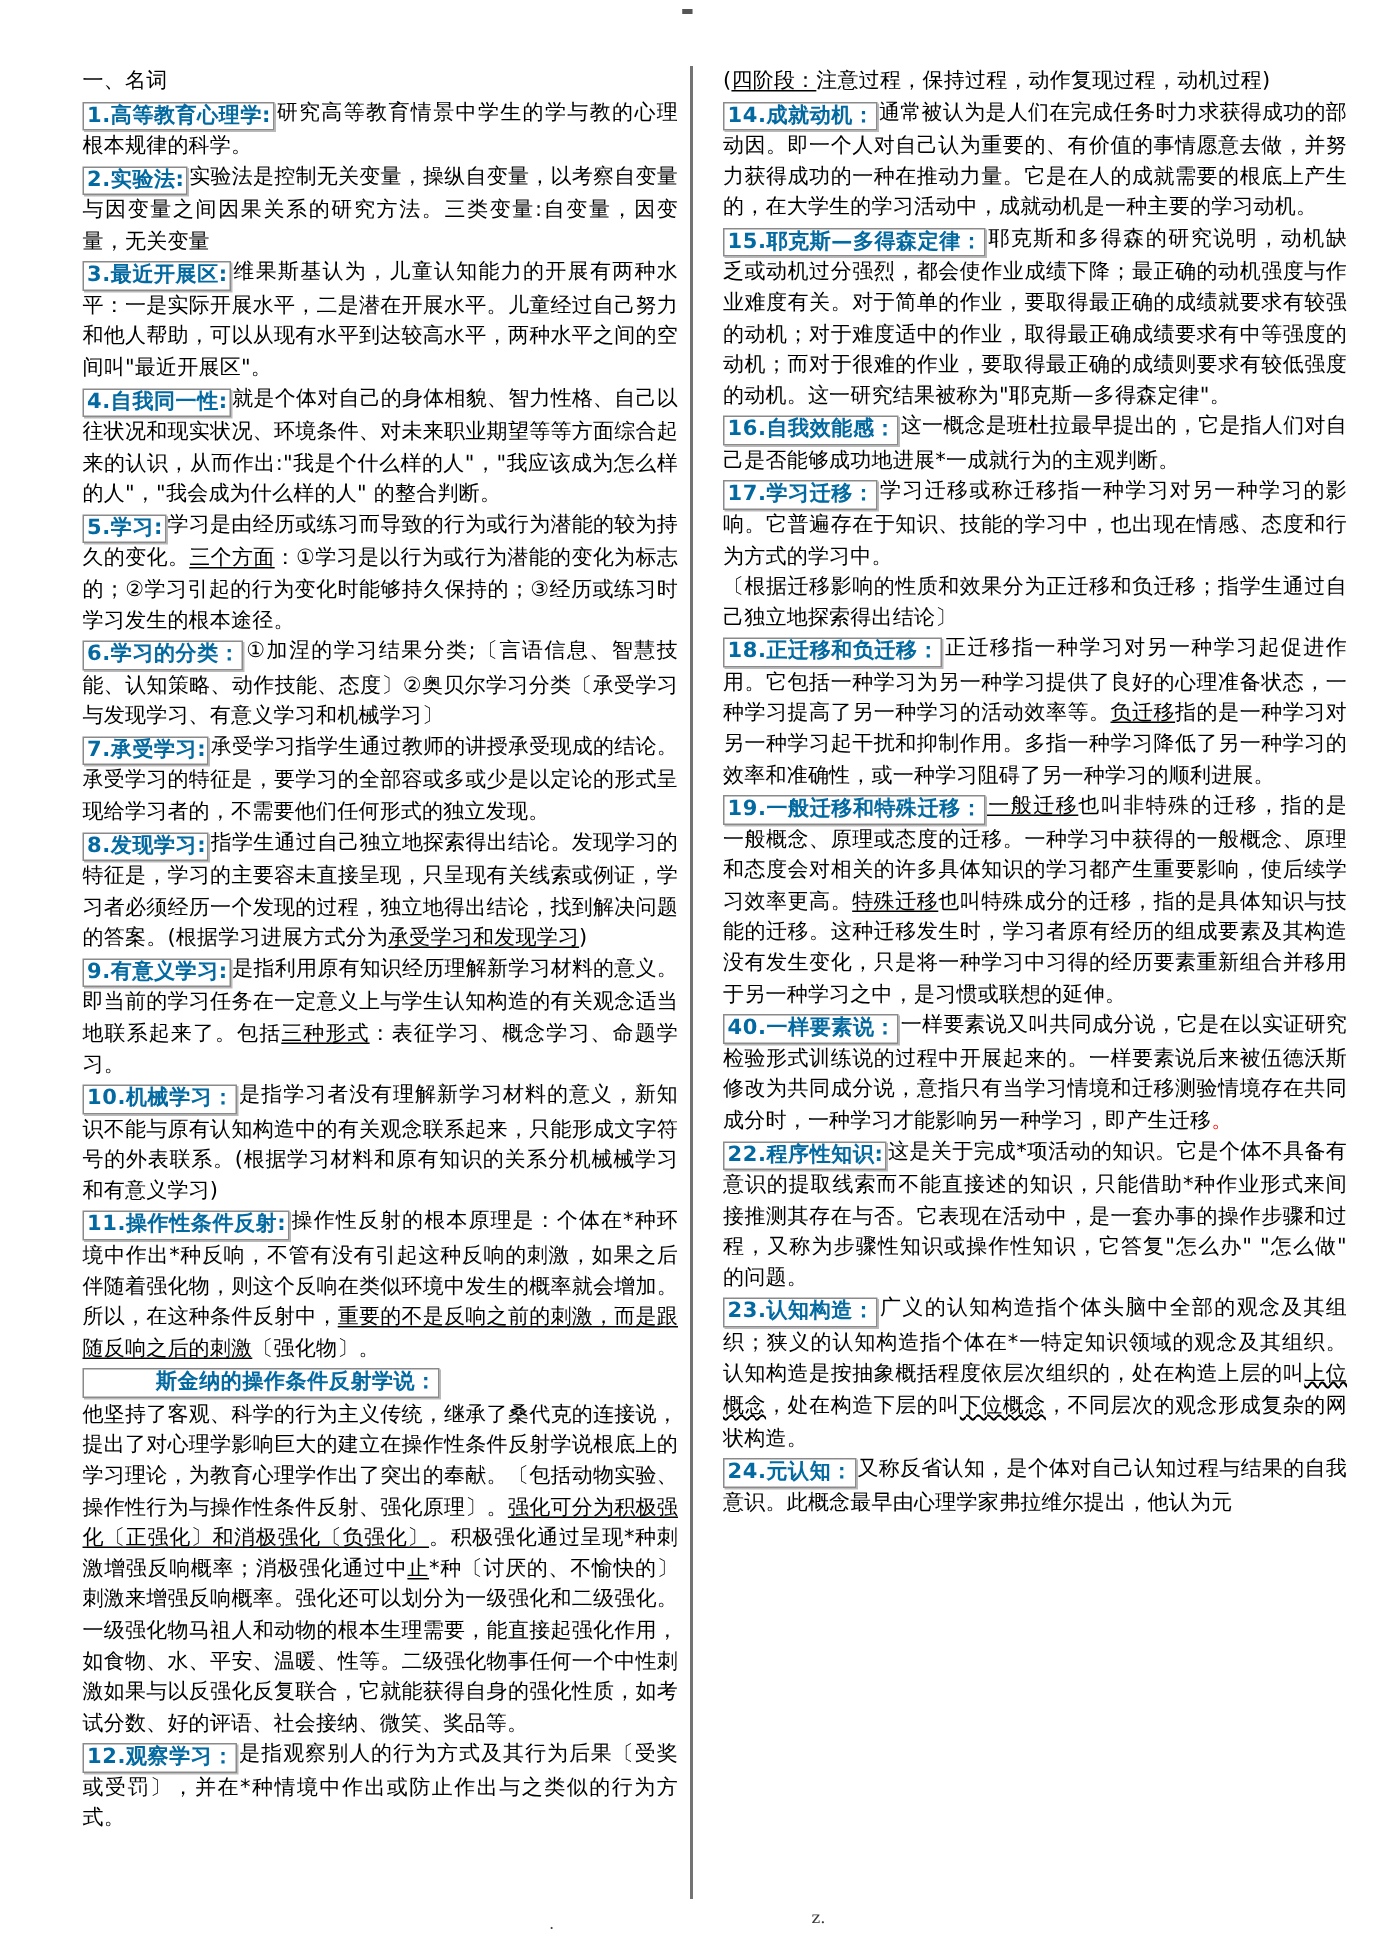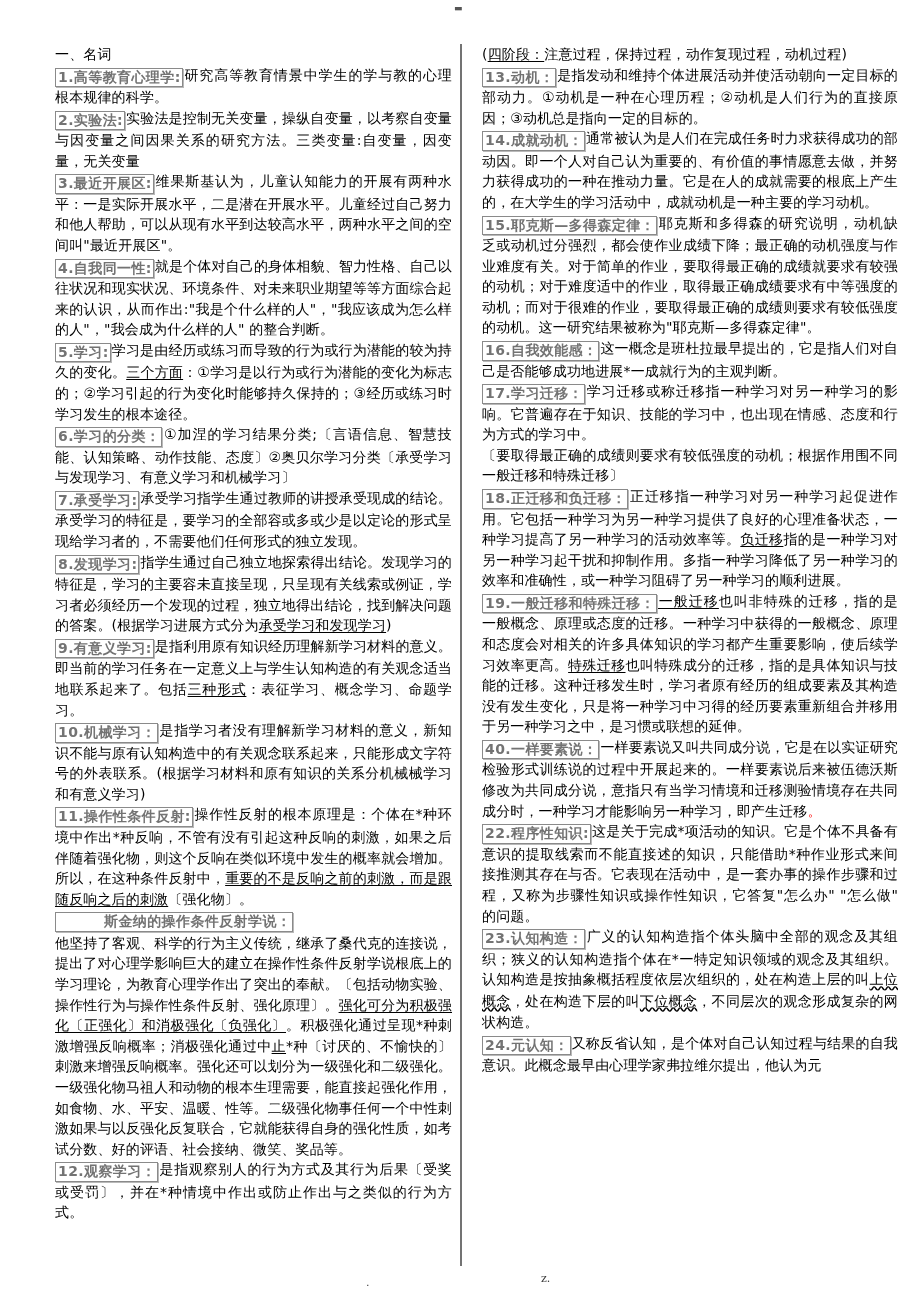--- a/index.html
+++ b/index.html
@@ -62,21 +62,21 @@
     line-height: 20.6px;
     text-align: justify;
     text-justify: inter-character;
     letter-spacing: 0.15px;
     word-break: break-all;
   }
 
   
   .term {
     display: inline-block;
-    color: #737373;
+    color: #0369a1;
     font-weight: bold;
     border: 1px solid #8a8a8a;
     box-shadow: 1px 1px 0 #b9b9b9;
     padding: 0px 1px 0px 2px;
     margin: 0 1px 0 0;
     line-height: 17.5px;
     vertical-align: -2px;
     background: #fff;
     letter-spacing: 0.4px;
   }
@@ -156,31 +156,30 @@
       <p class="para"><span>他坚持了客观、科学的行为主义传统，继承了桑代克的连接说，提出了对心理学影响巨大的建立在操作性条件反射学说根底上的学习理论，为教育心理学作出了突出的奉献。〔包括动物实验、操作性行为与操作性条件反射、强化原理〕。</span><span class="u">强化可分为积极强化〔正强化〕和消极强化〔负强化〕</span><span>。积极强化通过呈现*种刺激增强反响概率；消极强化通过中</span><span class="u">止</span><span>*种〔讨厌的、不愉快的〕刺激来增强反响概率。强化还可以划分为一级强化和二级强化。一级强化物马祖人和动物的根本生理需要，能直接起强化作用，如食物、水、平安、温暖、性等。二级强化物事任何一个中性刺激如果与以反强化反复联合，它就能获得自身的强化性质，如考试分数、好的评语、社会接纳、微笑、奖品等。</span></p>
 
       <p class="para"><span class="term">12.观察学习：</span><span>是指观察别人的行为方式及其行为后果〔受奖或受罚〕，并在*种情境中作出或防止作出与之类似的行为方式。</span></p>
 
     </div>
 
     <div class="col right">
 
       <p class="para"><span>(</span><span class="u">四阶段：</span><span>注意过程，保持过程，动作复现过程，动机过程)</span></p>
 
-      <p class="para"><span class="term">13.动机：</span><span>是指发动和维持个体进展活动并使活动朝向一定目标的部动力。①动机是一种在心理历程；②动机是人们行为的直接原因；③动机总是指向一定的目标的。</span></p>
 
       <p class="para"><span class="term">14.成就动机：</span><span>通常被认为是人们在完成任务时力求获得成功的部动因。即一个人对自己认为重要的、有价值的事情愿意去做，并努力获得成功的一种在推动力量。它是在人的成就需要的根底上产生的，在大学生的学习活动中，成就动机是一种主要的学习动机。</span></p>
 
       <p class="para"><span class="term">15.耶克斯—多得森定律：</span><span>耶克斯和多得森的研究说明，动机缺乏或动机过分强烈，都会使作业成绩下降；最正确的动机强度与作业难度有关。对于简单的作业，要取得最正确的成绩就要求有较强的动机；对于难度适中的作业，取得最正确成绩要求有中等强度的动机；而对于很难的作业，要取得最正确的成绩则要求有较低强度的动机。这一研究结果被称为"耶克斯—多得森定律"。</span></p>
 
       <p class="para"><span class="term">16.自我效能感：</span><span>这一概念是班杜拉最早提出的，它是指人们对自己是否能够成功地进展*一成就行为的主观判断。</span></p>
 
       <p class="para"><span class="term">17.学习迁移：</span><span>学习迁移或称迁移指一种学习对另一种学习的影响。它普遍存在于知识、技能的学习中，也出现在情感、态度和行为方式的学习中。</span></p>
 
-      <p class="para">〔要取得最正确的成绩则要求有较低强度的动机；根据作用围不同一般迁移和特殊迁移〕</p>
+      <p class="para">〔根据迁移影响的性质和效果分为正迁移和负迁移；指学生通过自己独立地探索得出结论〕</p>
 
       <p class="para"><span class="term">18.正迁移和负迁移：</span><span>正迁移指一种学习对另一种学习起促进作用。它包括一种学习为另一种学习提供了良好的心理准备状态，一种学习提高了另一种学习的活动效率等。</span><span class="u">负迁移</span><span>指的是一种学习对另一种学习起干扰和抑制作用。多指一种学习降低了另一种学习的效率和准确性，或一种学习阻碍了另一种学习的顺利进展。</span></p>
 
       <p class="para"><span class="term">19.一般迁移和特殊迁移：</span><span class="u">一般迁移</span><span>也叫非特殊的迁移，指的是一般概念、原理或态度的迁移。一种学习中获得的一般概念、原理和态度会对相关的许多具体知识的学习都产生重要影响，使后续学习效率更高。</span><span class="u">特殊迁移</span><span>也叫特殊成分的迁移，指的是具体知识与技能的迁移。这种迁移发生时，学习者原有经历的组成要素及其构造没有发生变化，只是将一种学习中习得的经历要素重新组合并移用于另一种学习之中，是习惯或联想的延伸。</span></p>
 
       <p class="para"><span class="term">40.一样要素说：</span><span>一样要素说又叫共同成分说，它是在以实证研究检验形式训练说的过程中开展起来的。一样要素说后来被伍德沃斯修改为共同成分说，意指只有当学习情境和迁移测验情境存在共同成分时，一种学习才能影响另一种学习，即产生迁移</span><span class="red">。</span></p>
 
 
       <p class="para"><span class="term">22.程序性知识:</span><span>这是关于完成*项活动的知识。它是个体不具备有意识的提取线索而不能直接述的知识，只能借助*种作业形式来间接推测其存在与否。它表现在活动中，是一套办事的操作步骤和过程，又称为步骤性知识或操作性知识，它答复"怎么办" "怎么做" 的问题。</span></p>
 

